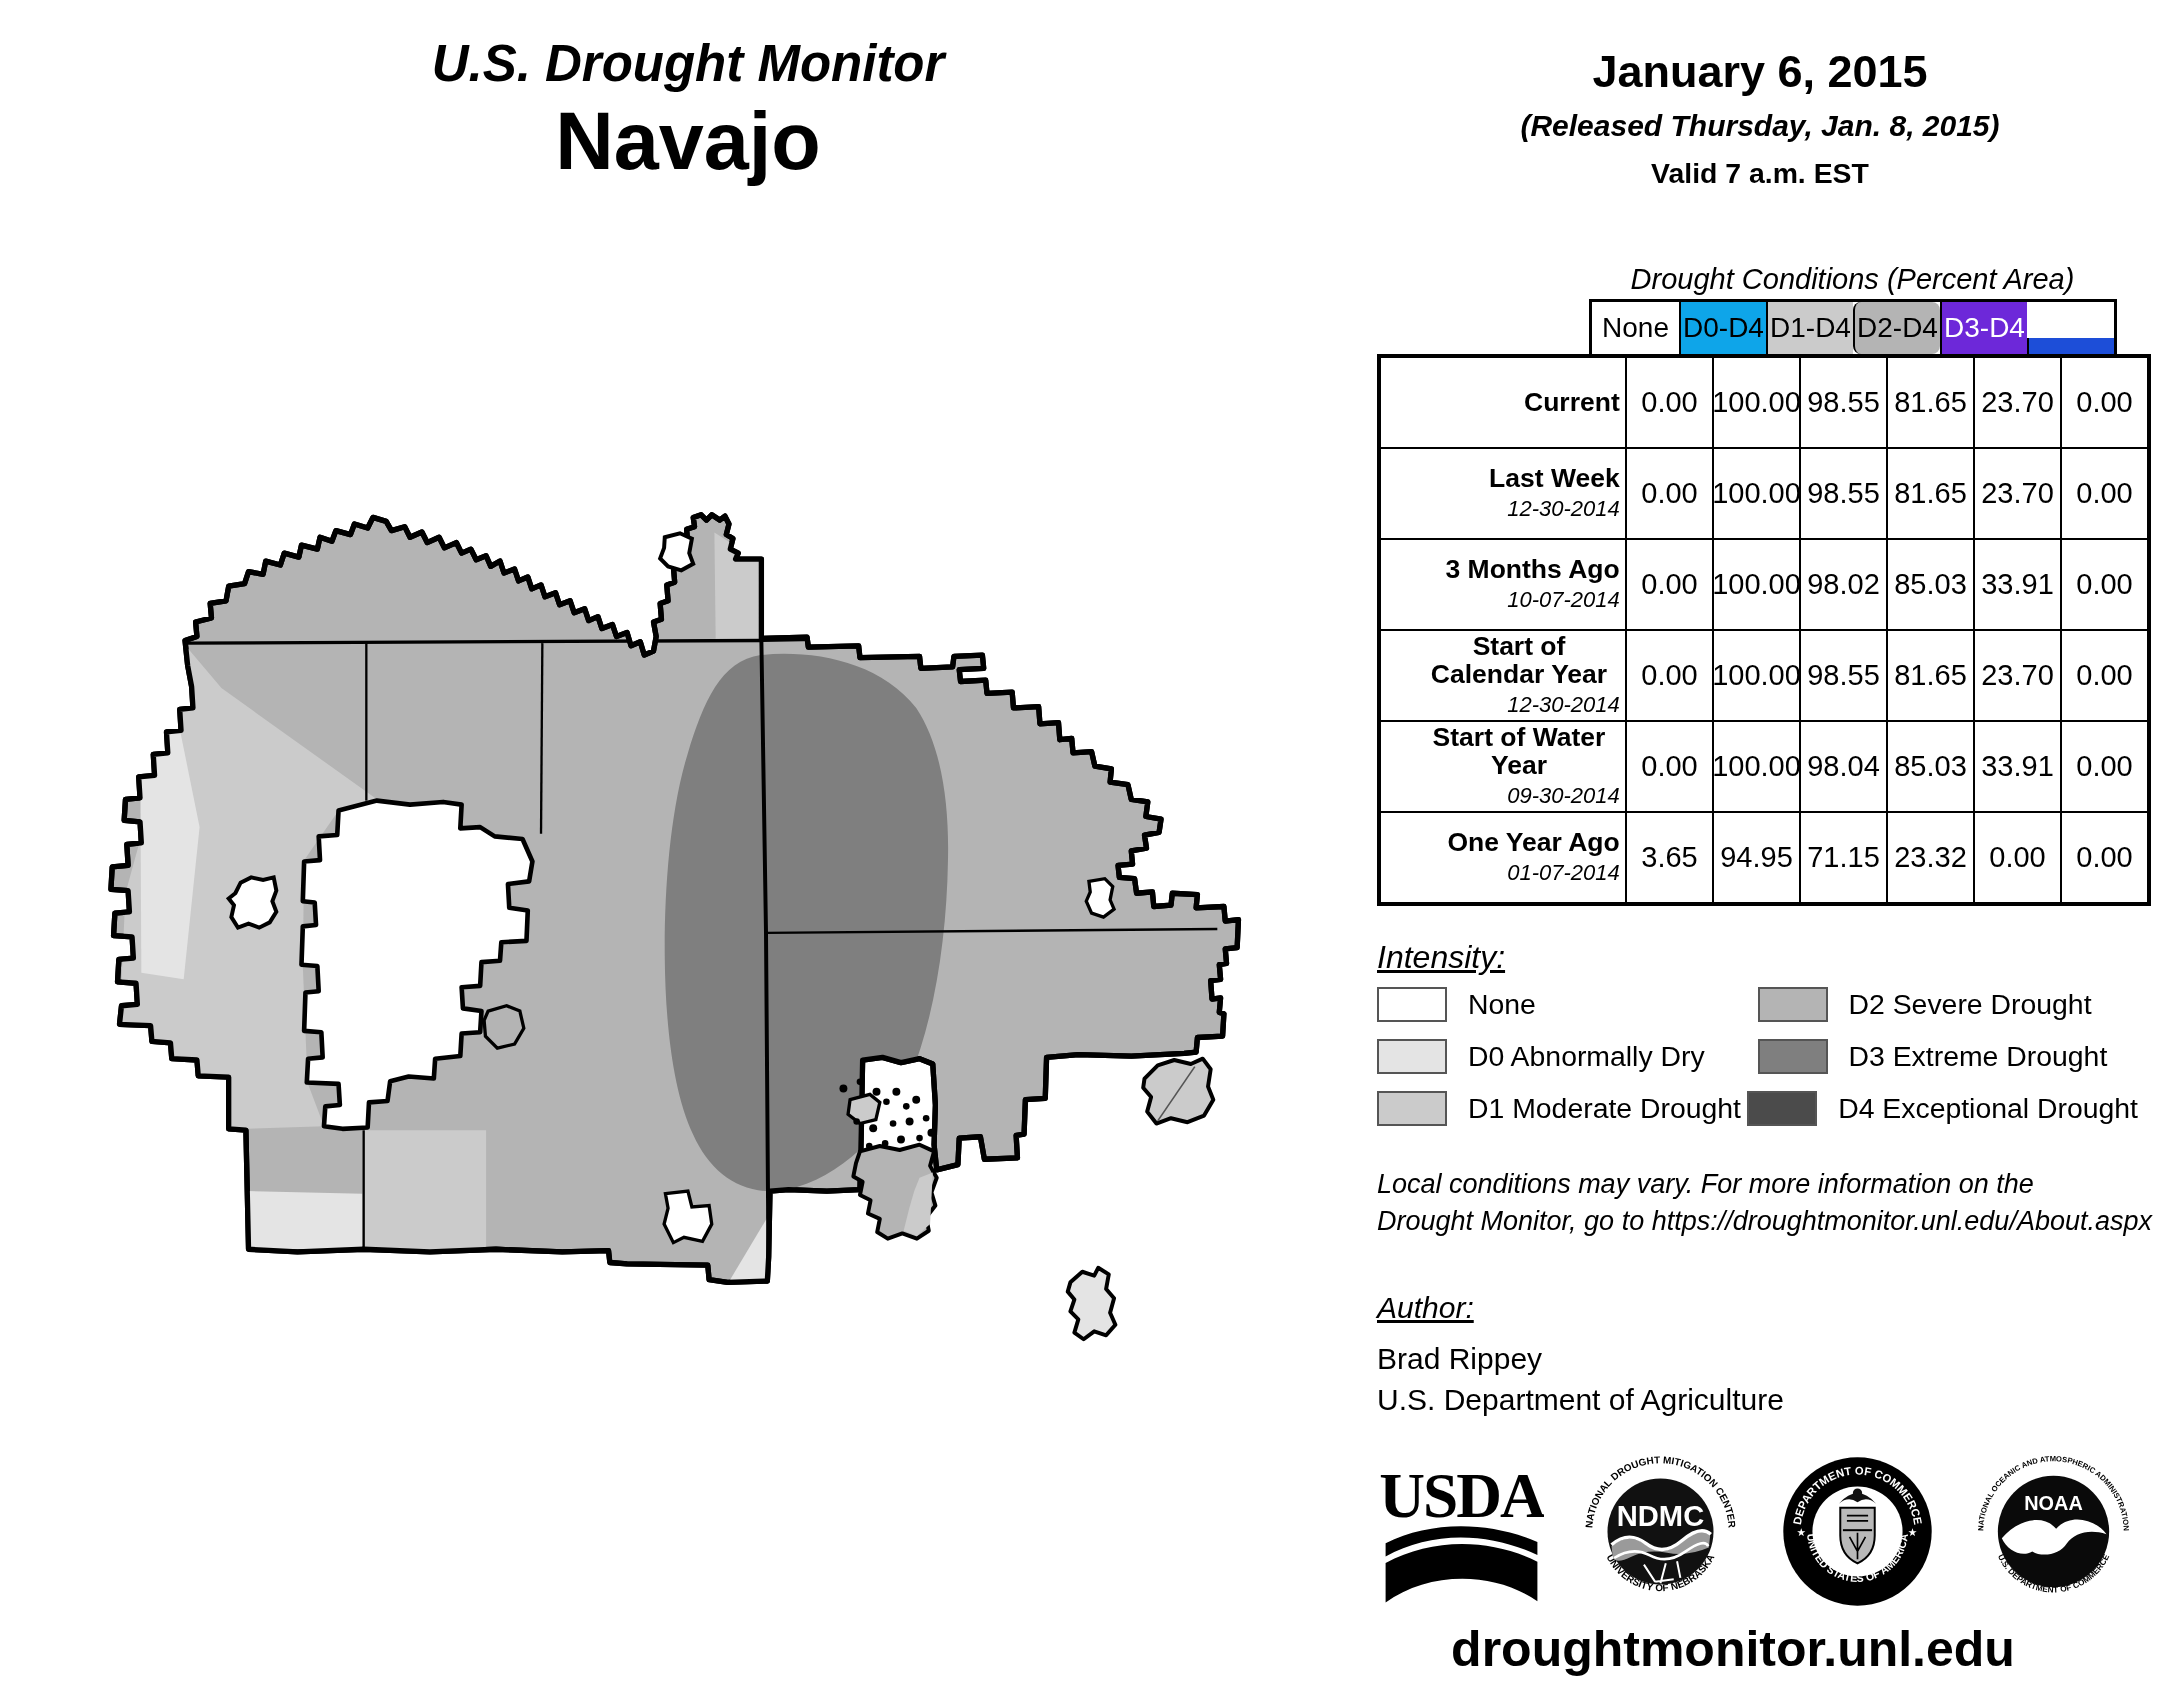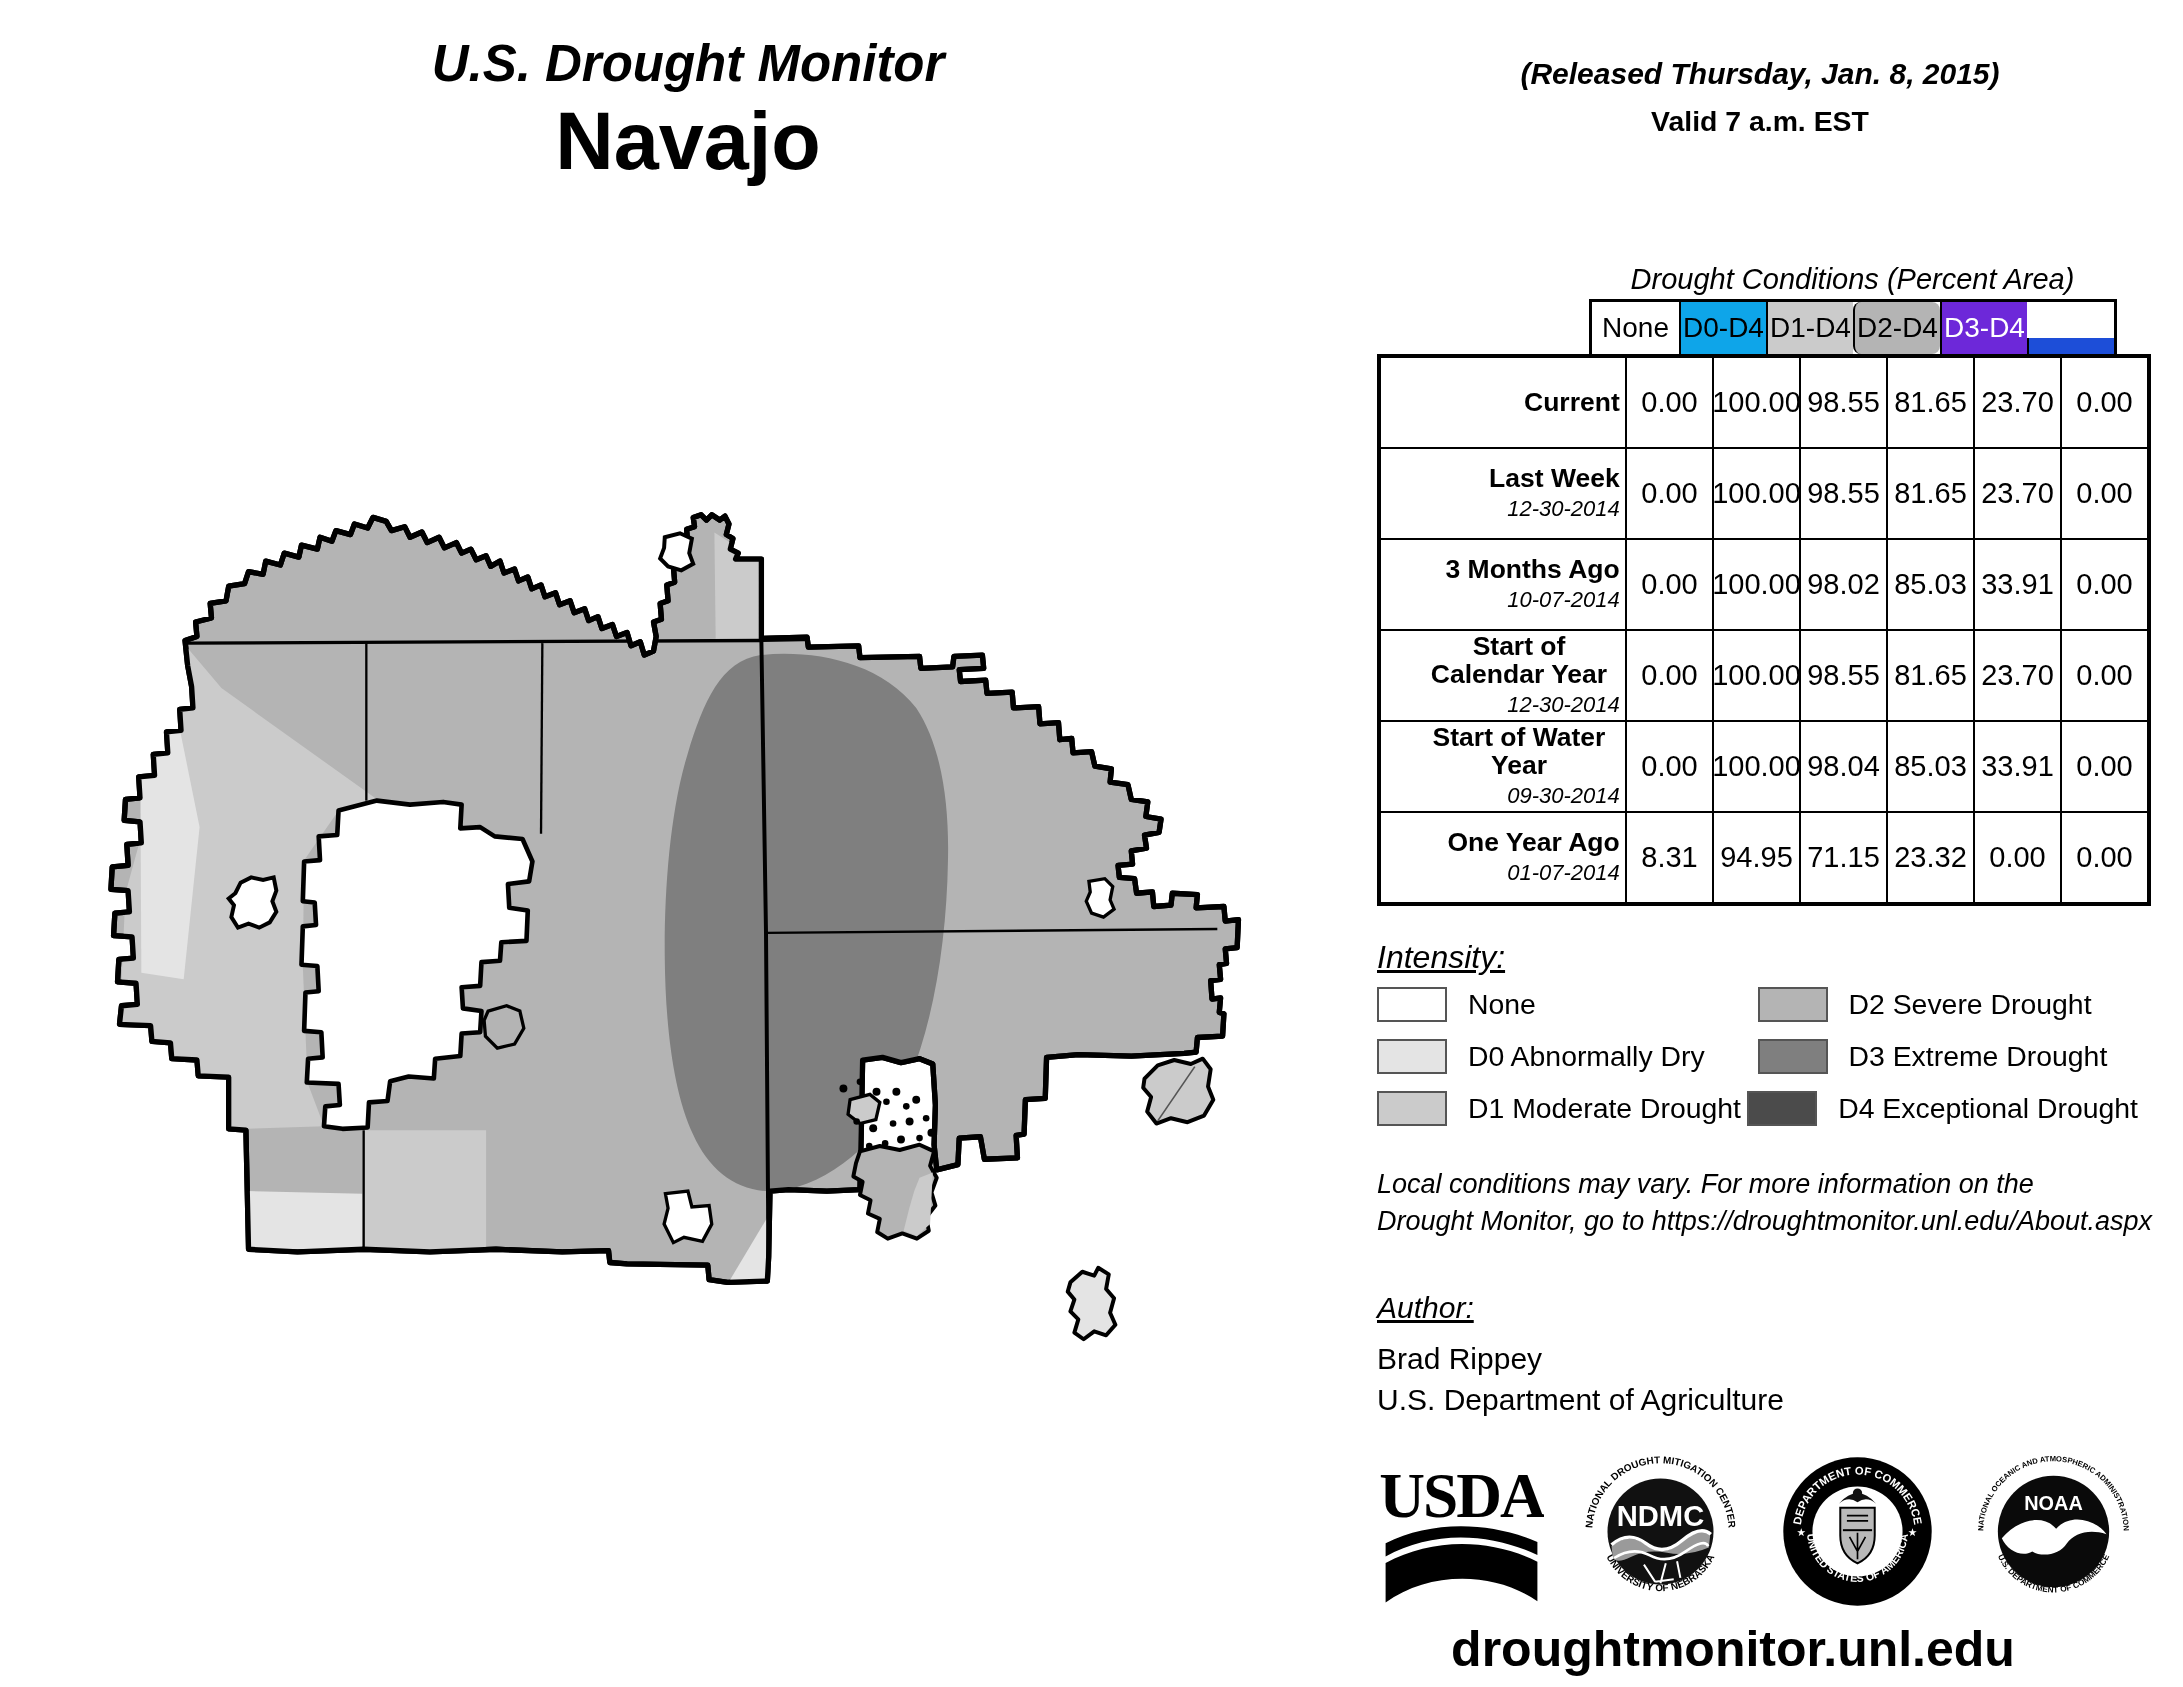--- a/index.html
+++ b/index.html
@@ -59,20 +59,21 @@
 </style>
 </head>
 <body>
 
 <div class="left-head">
   <div class="lh-title">U.S. Drought Monitor</div>
   <div class="lh-region">Navajo</div>
 </div>
 
 <div class="right-head">
+  <div class="rh-date">January 6, 2015</div>
   <div class="rh-released">(Released Thursday, Jan. 8, 2015)</div>
   <div class="rh-valid">Valid 7 a.m. EST</div>
 </div>
 
 <div class="tbl-title">Drought Conditions (Percent Area)</div>
 
 <div class="tbl-head">
   <div class="hc" style="background: rgb(255, 255, 255);">None</div>
   <div class="hc" style="background: #0ea5e9;">D0-D4</div>
   <div class="hc" style="background: rgb(203, 203, 203);">D1-D4</div>
@@ -139,21 +140,21 @@
     <div class="vc">98.04</div>
     <div class="vc">85.03</div>
     <div class="vc">33.91</div>
     <div class="vc">0.00</div>
   </div>
   <div class="trow">
     <div class="lc">
       <div class="lbl">One Year Ago</div>
       <div class="dt">01-07-2014</div>
     </div>
-    <div class="vc">8.31</div>
+    <div class="vc">3.65</div>
     <div class="vc">94.95</div>
     <div class="vc">71.15</div>
     <div class="vc">23.32</div>
     <div class="vc">0.00</div>
     <div class="vc">0.00</div>
   </div>
 </div>
 
 <div class="intensity">Intensity:</div>
 <div class="legend">

